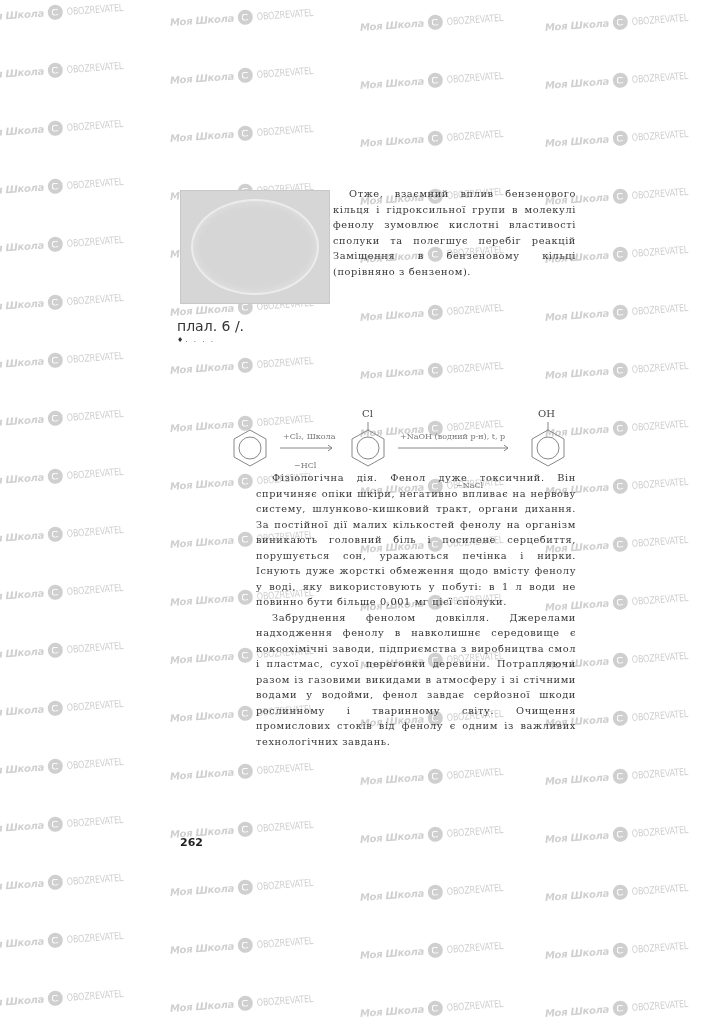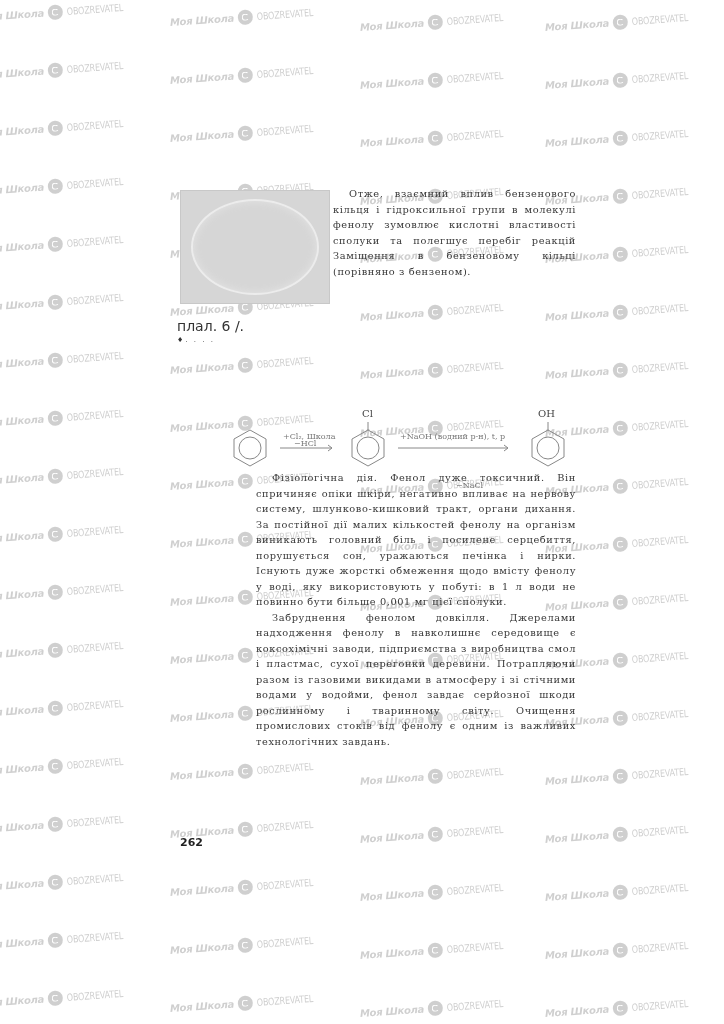--- a/index.html
+++ b/index.html
@@ -434,21 +434,21 @@
         <circle cx="140" cy="28" r="11"></circle>
         <line x1="140" y1="10" x2="140" y2="2"></line>
         <line x1="170" y1="28" x2="280" y2="28"></line>
         <polyline points="276,25 280,28 276,31"></polyline>
         <polygon points="320,10 336,19 336,37 320,46 304,37 304,19"></polygon>
         <circle cx="320" cy="28" r="11"></circle>
         <line x1="320" y1="10" x2="320" y2="2"></line>
       </g>
     </svg>
     <span class="lbl" style="left:55px;top:12px;">+Cl₂, Школа</span>
-    <span class="lbl" style="left:66px;top:19px;">−HCl</span>
+    <span class="lbl" style="left:66px;top:41px;">−HCl</span>
     <span class="lbl" style="left:134px;top:-12px;font-size:10px;color:#444;">Cl</span>
     <span class="lbl" style="left:172px;top:12px;">+NaOH (водний р-н), t, p</span>
     <span class="lbl" style="left:228px;top:31px;margin-top:30px;">−NaCl</span>
     <span class="lbl" style="left:310px;top:-12px;font-size:10px;color:#444;">OH</span>
   </div>
 
   <div class="text t3">
     <p class="indent">Фізіологічна дія. Фенол дуже токсичний. Він спричиняє опіки шкіри, негативно впливає на нервову систему, шлунково-кишковий тракт, органи дихання. За постійної дії малих кількостей фенолу на організм виникають головний біль і посилене серцебиття, порушується сон, уражаються печінка і нирки. Існують дуже жорсткі обмеження щодо вмісту фенолу у воді, яку використовують у побуті: в 1 л води не повинно бути більше 0,001 мг цієї сполуки.</p>
     <p class="indent">Забруднення фенолом довкілля. Джерелами надходження фенолу в навколишнє середовище є коксохімічні заводи, підприємства з виробництва смол і пластмас, сухої перегонки деревини. Потрапляючи разом із газовими викидами в атмосферу і зі стічними водами у водойми, фенол завдає серйозної шкоди рослинному і тваринному світу. Очищення промислових стоків від фенолу є одним із важливих технологічних завдань.</p>
   </div>

